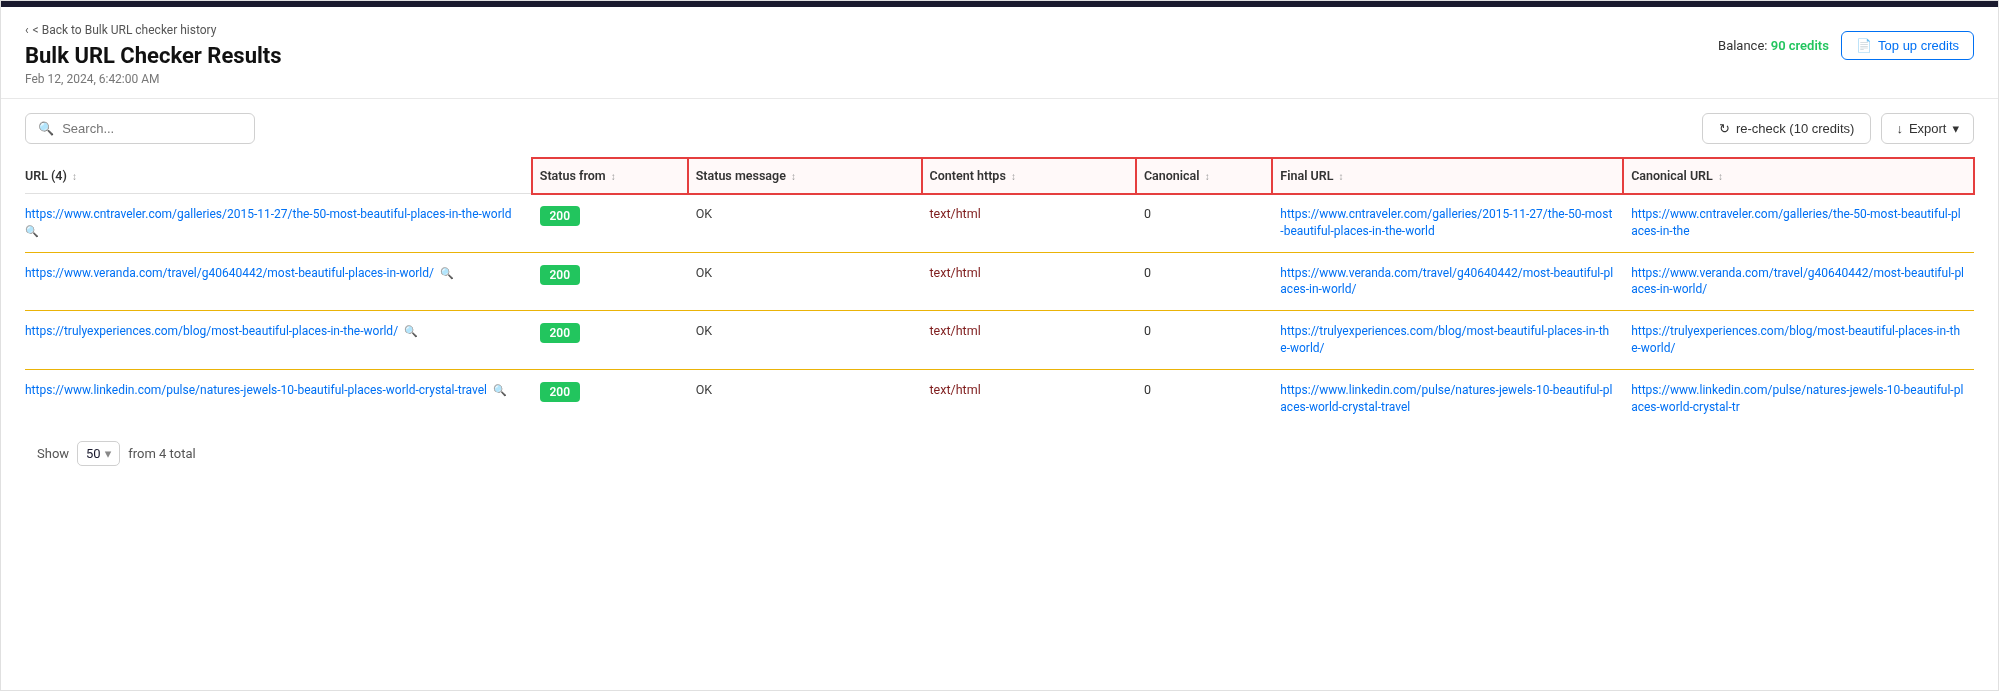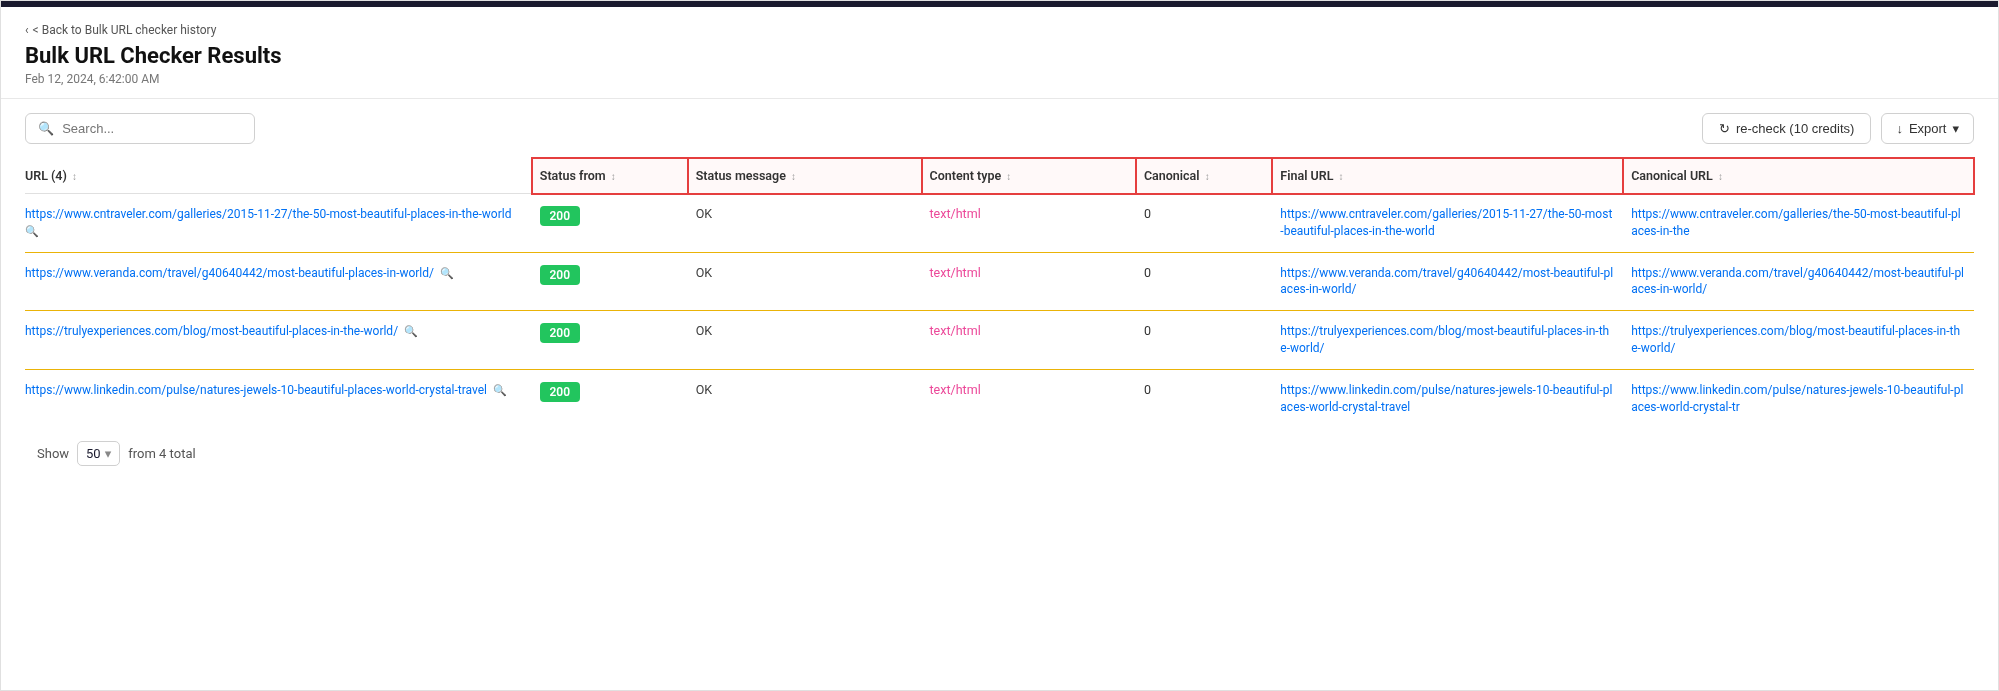--- a/index.html
+++ b/index.html
@@ -52,21 +52,21 @@
     .data-table tbody tr:last-child { border-bottom: none; }
     .data-table tbody td { padding: 12px 8px; vertical-align: top; font-size: 12.5px; }
 
     .url-link { color: #0070f3; text-decoration: none; font-size: 12px; line-height: 1.4; word-break: break-all; }
 
     .search-row-icon { color: #aaa; font-size: 11px; margin-left: 4px; cursor: pointer; }
 
     .status-badge { display: inline-block; background: #22c55e; color: #fff; border-radius: 4px; padding: 3px 8px; font-size: 12px; font-weight: 600; min-width: 40px; text-align: center; }
 
     .status-message { color: #404040; }
-    .content-type { color: #ec4899; margin-top: 40px; }
+    .content-type { color: #7f1d1d; margin-top: 40px; }
     .redirects-val { color: #333; }
 
     .final-url-link { color: #0070f3; text-decoration: none; font-size: 12px; word-break: break-all; line-height: 1.4; }
     .canonical-url-link { color: #0070f3; text-decoration: none; font-size: 12px; word-break: break-all; line-height: 1.4; }
 
     .footer-section { padding: 14px 36px; display: flex; align-items: center; gap: 8px; }
     .show-label { font-size: 13px; color: #555; }
     .show-select-wrap { display: flex; align-items: center; border: 1px solid #d0d0d0; border-radius: 5px; padding: 4px 8px; gap: 4px; background: #fff; cursor: pointer; }
     .show-select-wrap span { font-size: 13px; }
     .chevron-down { font-size: 10px; color: #888; }
@@ -88,20 +88,30 @@
 
   <div class="header-section">
     <div class="header-left">
       <a class="back-link" href="#">
         <span>‹</span>
         <span>&lt; Back to Bulk URL checker history</span>
       </a>
       <h1 class="page-title">Bulk URL Checker Results</h1>
       <div class="page-subtitle">Feb 12, 2024, 6:42:00 AM</div>
     </div>
+    <div class="header-right">
+      <span class="balance-text">
+        <span>Balance:</span>
+        <span class="balance-credits">90 credits</span>
+      </span>
+      <button class="top-up-btn">
+        <span>📄</span>
+        <span>Top up credits</span>
+      </button>
+    </div>
   </div>
 
   <div class="toolbar-section">
     <div class="search-box">
       <span class="search-icon-wrap">🔍</span>
       <input type="text" placeholder="Search..." style="">
     </div>
     <div class="toolbar-actions">
       <button class="recheck-btn">
         <span>↻</span>
@@ -125,21 +135,21 @@
           </th>
           <th class="col-status-code col-header-highlight">
             <span>Status from</span>
             <span class="sort-icon">↕</span>
           </th>
           <th class="col-status-msg col-header-highlight">
             <span>Status message</span>
             <span class="sort-icon">↕</span>
           </th>
           <th class="col-content-type col-header-highlight">
-            <span>Content type</span>
+            <span>Content https</span>
             <span class="sort-icon">↕</span>
           </th>
           <th class="col-redirects col-header-highlight">
             <span>Canonical</span>
             <span class="sort-icon">↕</span>
           </th>
           <th class="col-final-url col-header-highlight">
             <span>Final URL</span>
             <span class="sort-icon">↕</span>
           </th>

